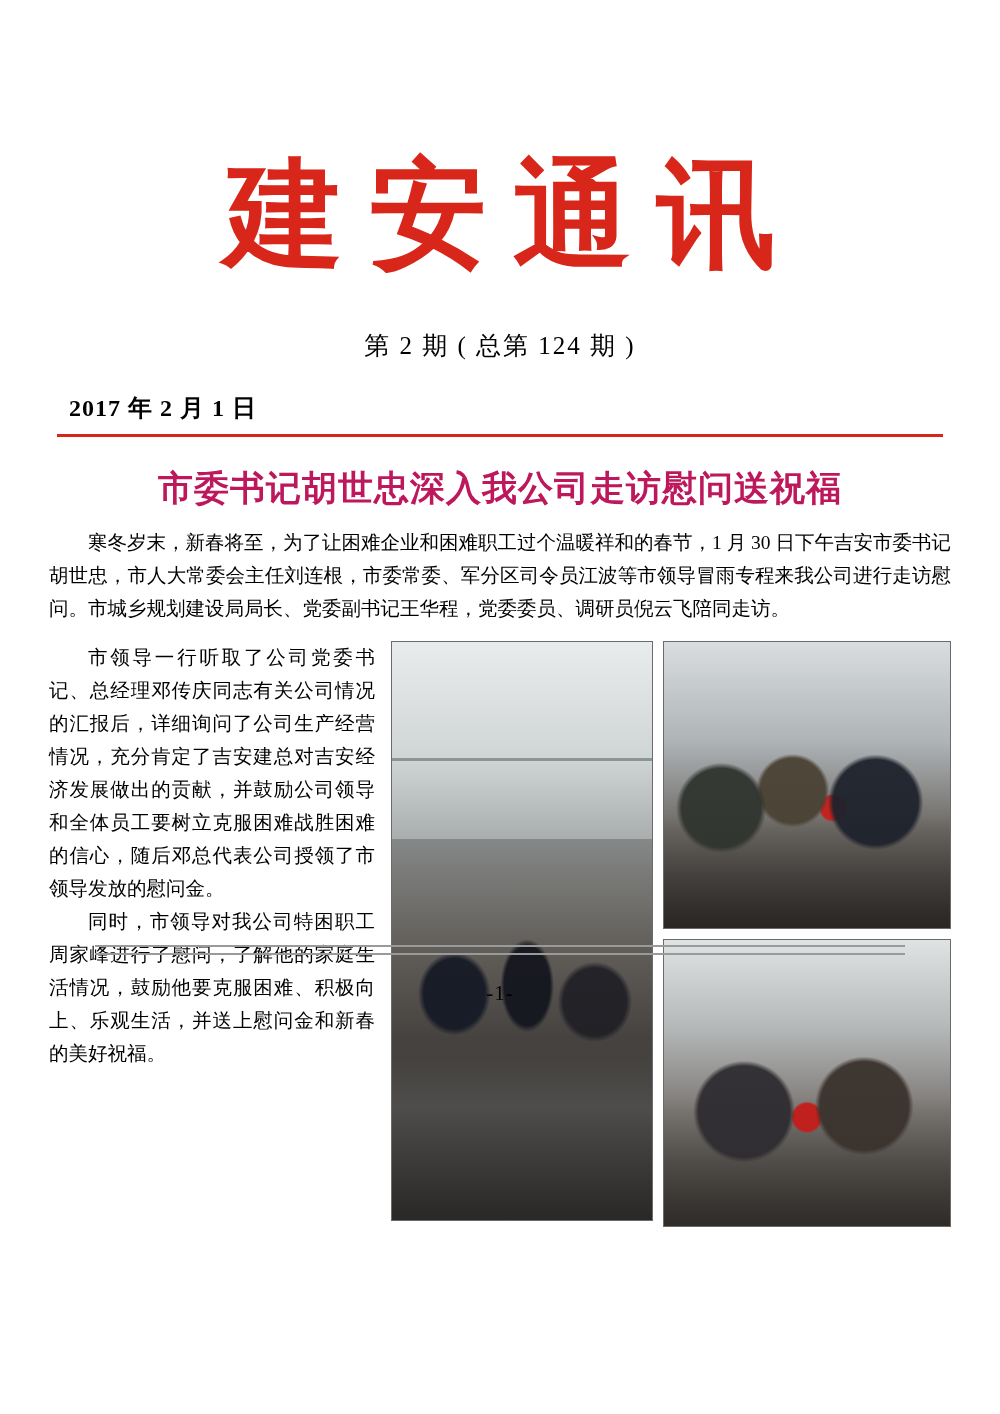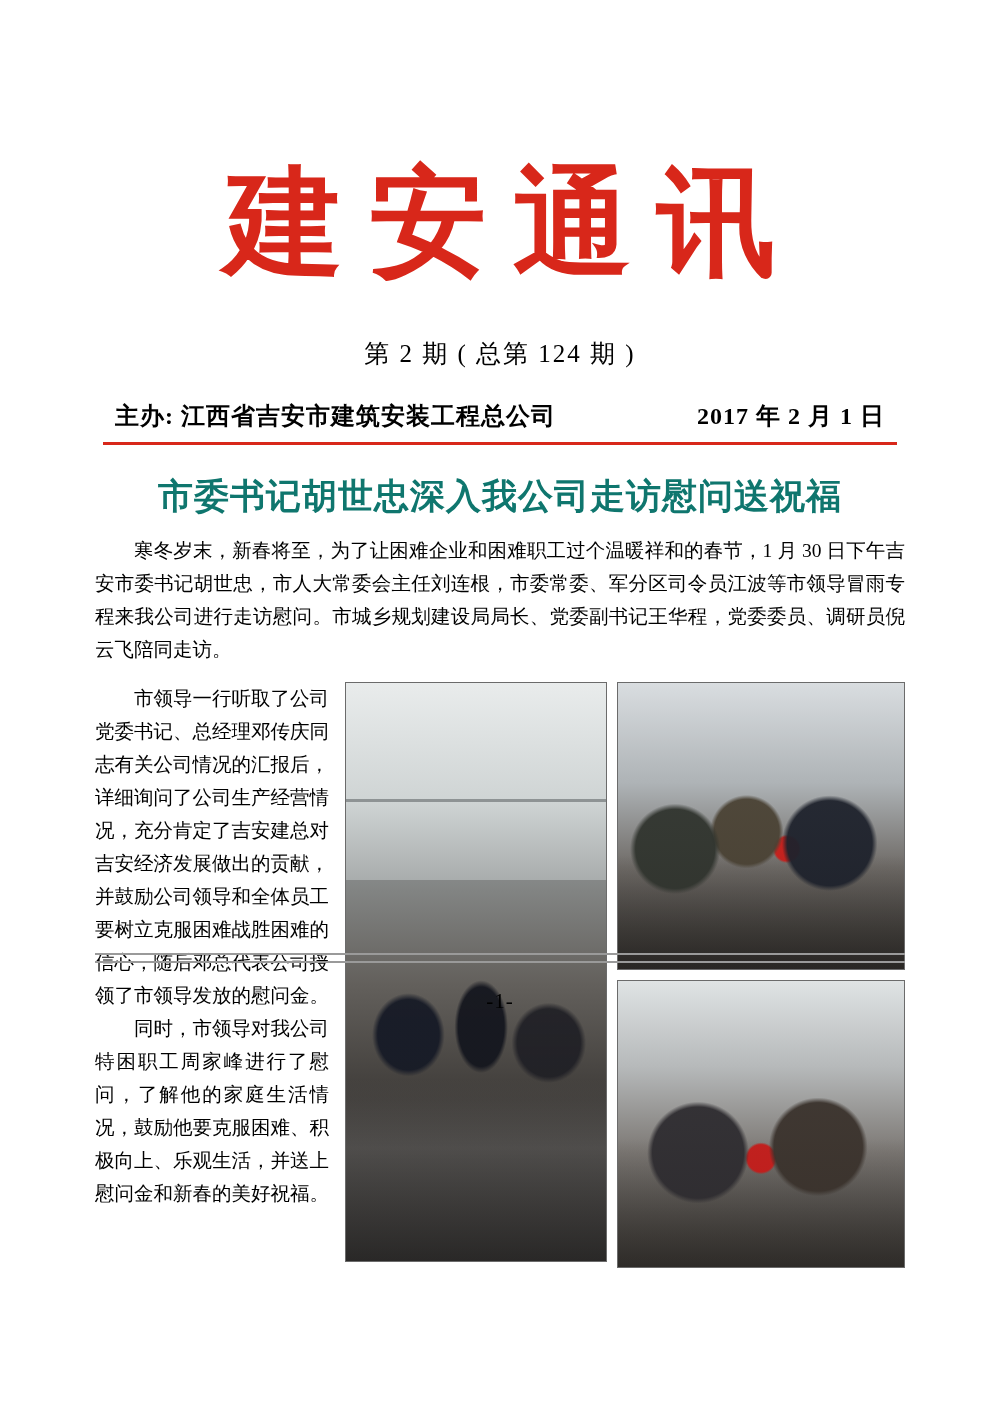--- a/index.html
+++ b/index.html
@@ -10,25 +10,25 @@
   body {
     width: 1000px;
     height: 1414px;
     font-family: "Liberation Serif", "DejaVu Serif", serif;
     color: #111;
     position: relative;
     overflow: hidden;
   }
   .page {
     position: absolute;
-    left: 0; top: 8px;
+    left: 0; top: 0;
     width: 1000px;
     height: 1058px;
     box-sizing: border-box;
-    padding: 0 95px;
+    padding: 0 49px;
   }
 
   
   .masthead {
     text-align: center;
     margin-top: 150px;
     color: #d8271a;
     font-family: "DejaVu Serif", "Liberation Serif", serif;
     font-weight: bold;
     font-size: 118px;
@@ -66,21 +66,21 @@
   }
 
   
   .headline {
     text-align: center;
     font-size: 35px;
     font-weight: bold;
     letter-spacing: 1px;
     margin-top: 28px;
     margin-bottom: 14px;
-    color: #0f766e;
+    color: #be185d;
     font-family: "DejaVu Serif", "Liberation Serif", serif;
   }
 
   
   .body-wrap {
     font-size: 19.5px;
     line-height: 33px;
     text-align: justify;
     color: #000;
   }
@@ -194,21 +194,20 @@
 </head>
 <body>
 
 <div class="page">
 
   <div class="masthead">建安通讯</div>
 
   <div class="issue-line">第 2 期 ( 总第 124 期 )</div>
 
   <div class="org-line">
-    <span class="org-left">主办: 江西省吉安市建筑安装工程总公司</span>
     <span class="org-right">2017 年 2 月 1 日</span>
   </div>
   <div class="red-rule"></div>
 
   <div class="headline">市委书记胡世忠深入我公司走访慰问送祝福</div>
 
   <div class="body-wrap">
 
     <p class="para lead">寒冬岁末，新春将至，为了让困难企业和困难职工过个温暖祥和的春节，1 月 30 日下午吉安市委书记胡世忠，市人大常委会主任刘连根，市委常委、军分区司令员江波等市领导冒雨专程来我公司进行走访慰问。市城乡规划建设局局长、党委副书记王华程，党委委员、调研员倪云飞陪同走访。</p>
 

